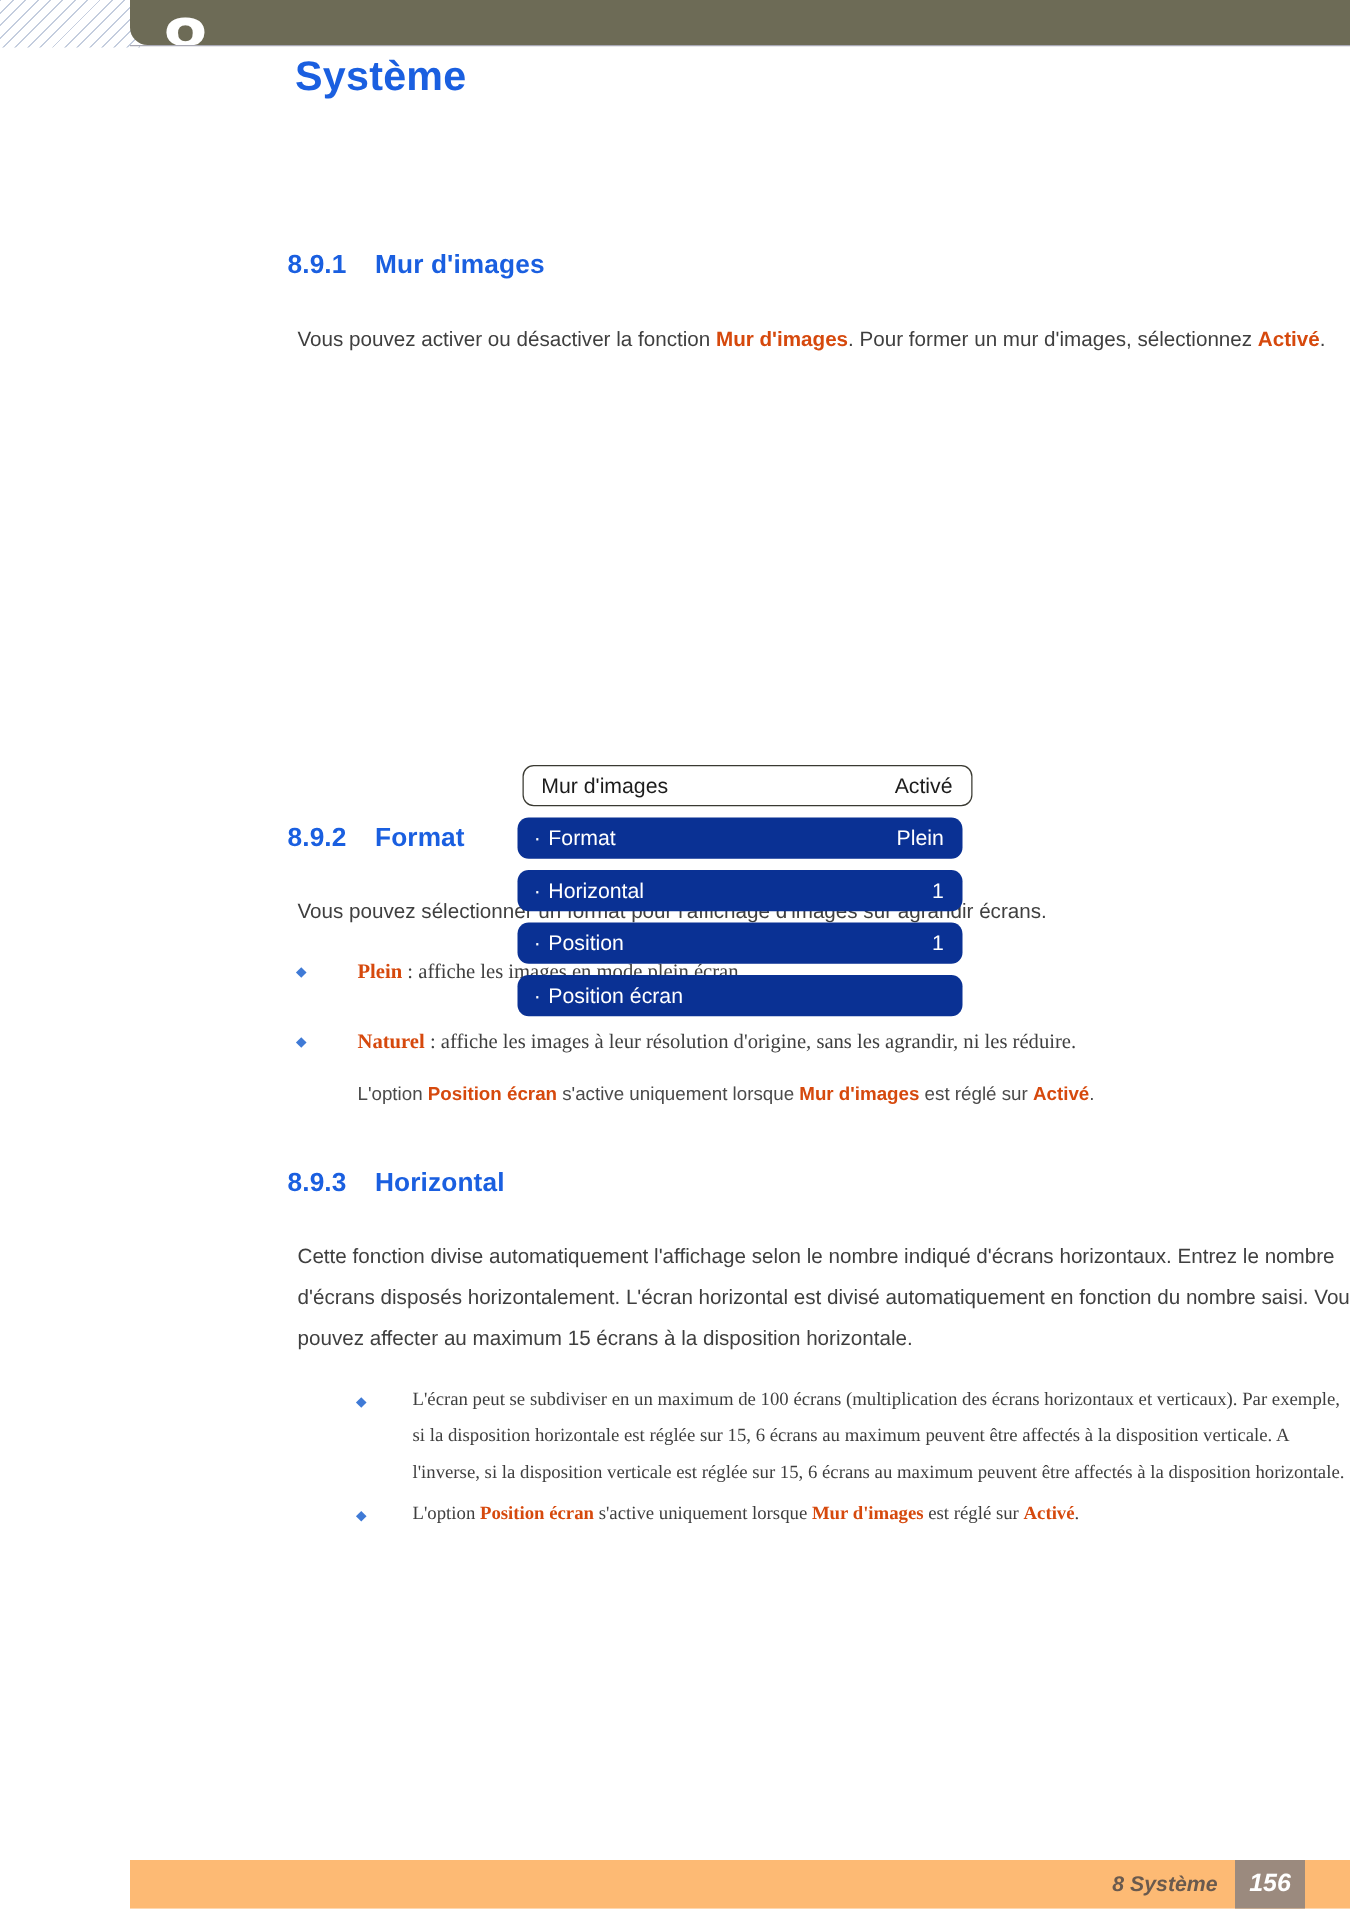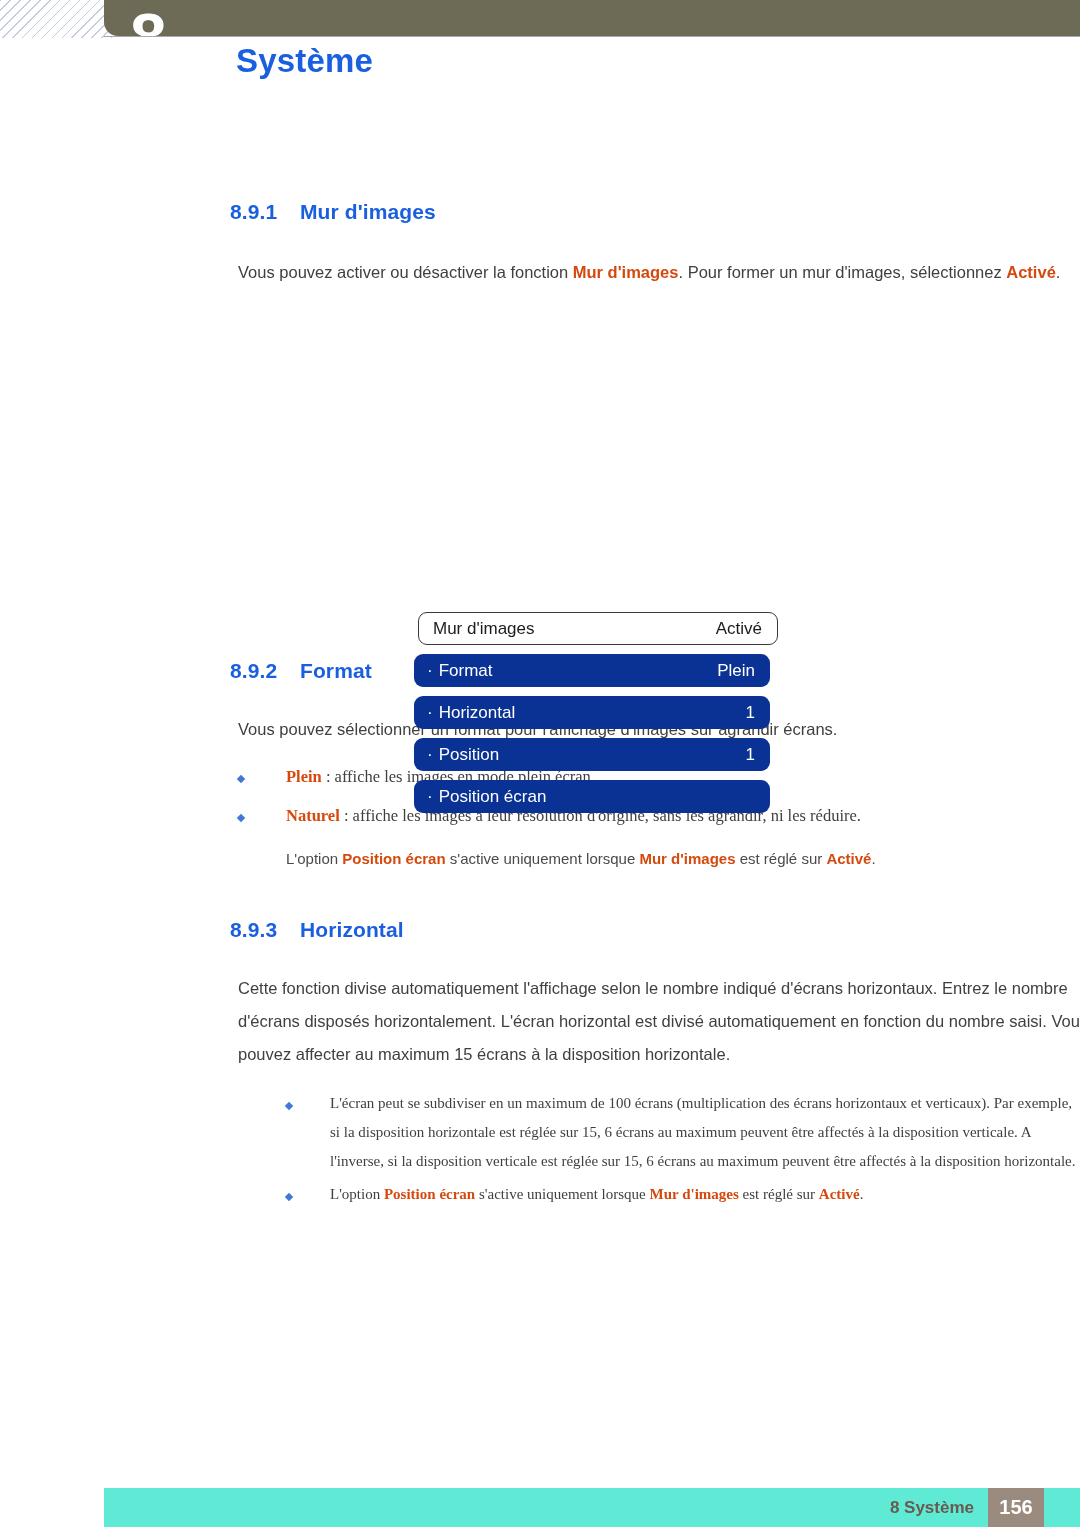--- a/index.html
+++ b/index.html
@@ -199,21 +199,22 @@
     white-space: nowrap;
   }
 
   
   .footer {
     position: absolute;
     left: 104px;
     top: 1488px;
     width: 976px;
     height: 39px;
-    background: #5eead4;
+    background: #fdba74;
+    font-style: italic;
   }
   .footer-label {
     position: absolute;
     right: 106px;
     top: 10px;
     font-size: 17px;
     font-weight: bold;
     color: #6a5a4e;
     white-space: nowrap;
   }
@@ -276,21 +277,21 @@
 
   <h2 class="h2" style="margin-top:370px;">
     <span class="num">8.9.2</span><span>Format</span>
   </h2>
   <p class="para" style="margin-top:30px;">Vous pouvez sélectionner un format pour l'affichage d'images sur agrandir écrans.</p>
 
   <div class="bullet-row" style="margin-top:14px;">
     <div class="dot"><span></span></div>
     <div class="txt"><em class="hl">Plein</em> : affiche les images en mode plein écran.</div>
   </div>
-  <div class="bullet-row" style="margin-top:6px;">
+  <div class="bullet-row" style="margin-top:23px;">
     <div class="dot"><span></span></div>
     <div class="txt"><em class="hl">Naturel</em> : affiche les images à leur résolution d'origine, sans les agrandir, ni les réduire.</div>
   </div>
 
   <div class="note" style="margin-top:12px;">L'option <em class="hl">Position écran</em> s'active uniquement lorsque <em class="hl">Mur d'images</em> est réglé sur <em class="hl">Activé</em>.</div>
 
   <h2 class="h2" style="margin-top:44px;">
     <span class="num">8.9.3</span><span>Horizontal</span>
   </h2>
   <p class="para wide" style="margin-top:30px;">Cette fonction divise automatiquement l'affichage selon le nombre indiqué d'écrans horizontaux. Entrez le nombre d'écrans disposés horizontalement. L'écran horizontal est divisé automatiquement en fonction du nombre saisi. Vous pouvez affecter au maximum 15 écrans à la disposition horizontale.</p>

